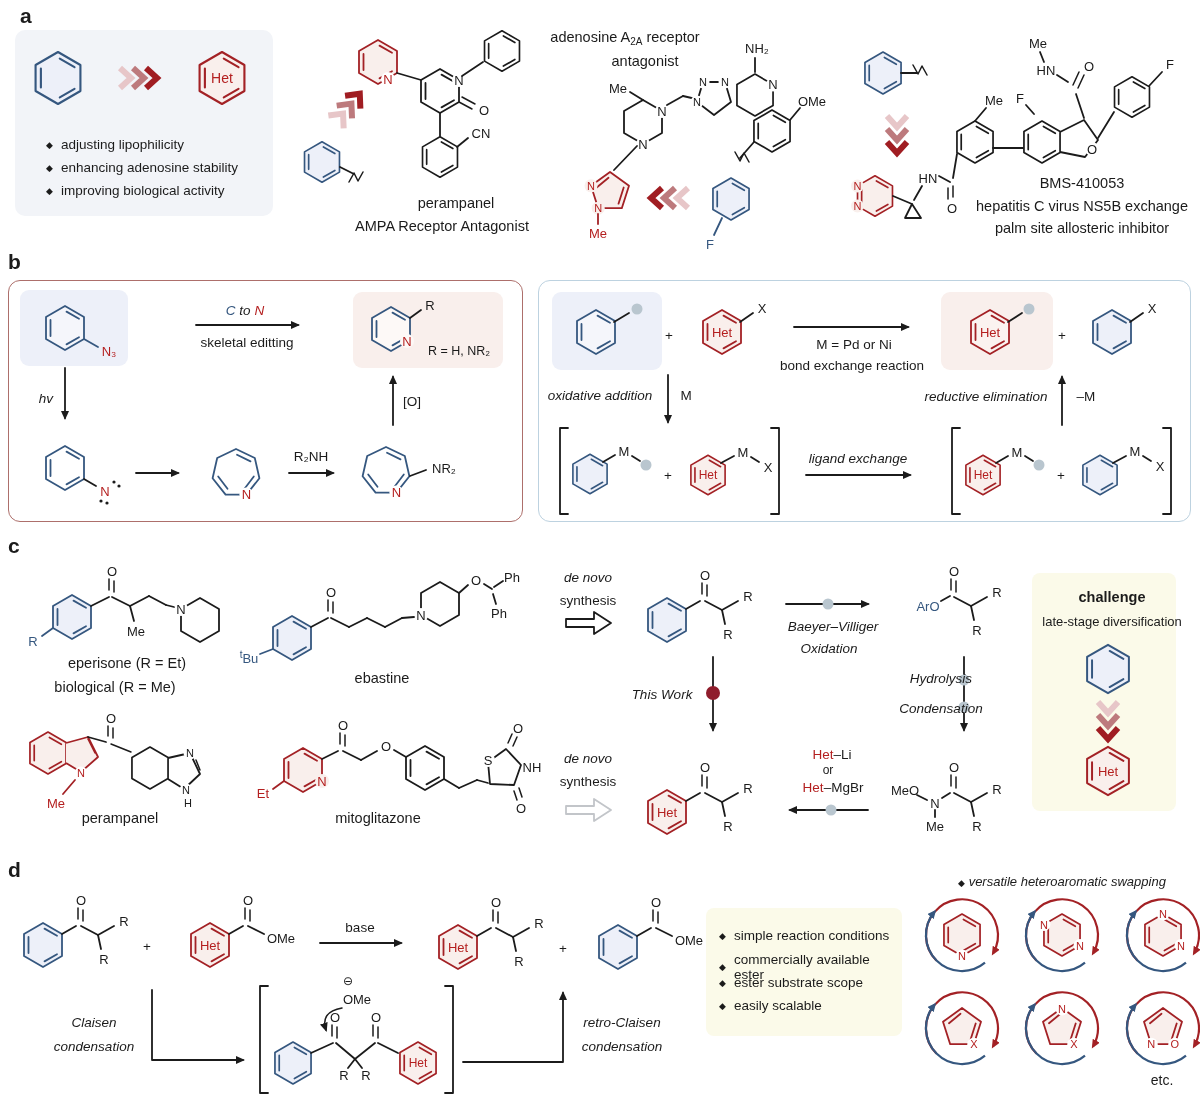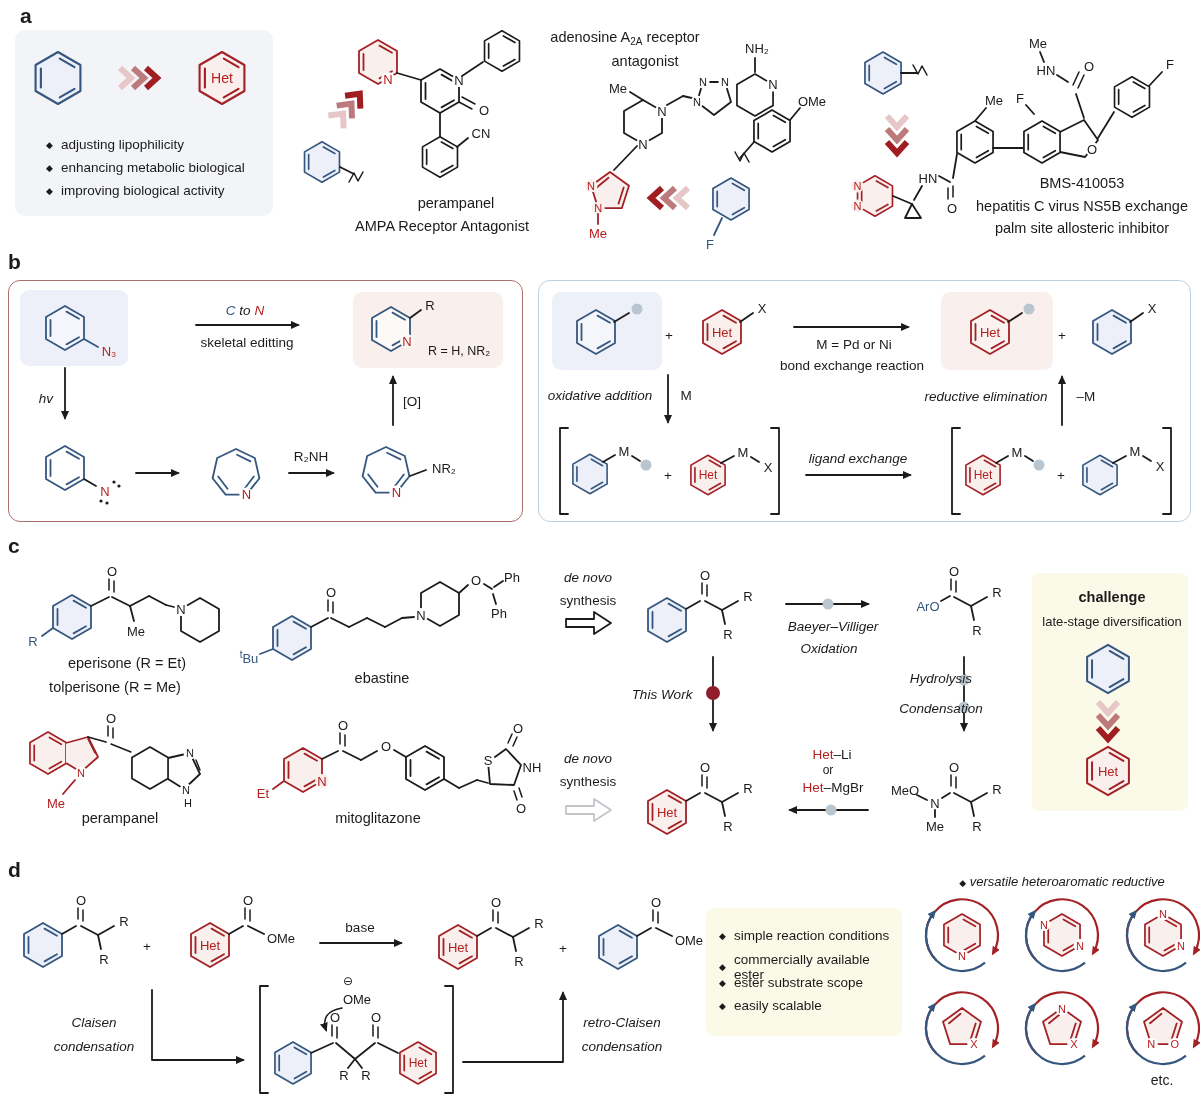--- a/index.html
+++ b/index.html
@@ -243,21 +243,21 @@
   <div class="ctr name" style="left:645px;top:61px">antagonist</div>
   <div class="ctr name" style="left:1082px;top:183px">BMS-410053</div>
   <div class="ctr name" style="left:1082px;top:206px">hepatitis C virus NS5B exchange</div>
   <div class="ctr name" style="left:1082px;top:228px">palm site allosteric inhibitor</div>
   <div class="bullet-row" style="left:46px;top:137px">
       <span class="dia">◆</span>
       <span>adjusting lipophilicity</span>
     </div>
   <div class="bullet-row" style="left:46px;top:160px">
       <span class="dia">◆</span>
-      <span>enhancing metabolic biological</span>
+      <span>enhancing adenosine stability</span>
     </div>
   <div class="bullet-row" style="left:46px;top:183px">
       <span class="dia">◆</span>
       <span>improving biological activity</span>
     </div>
 
   <div class="abs pl" style="left:8px;top:250px">b</div>
   <div class="abs box-red" style="left:8px;top:280px;width:513px;height:240px"></div>
   <div class="abs box-blue" style="left:538px;top:280px;width:651px;height:240px"></div>
 
@@ -593,26 +593,26 @@
         <text x="977" y="286" class="at">R</text>
       <line x1="868" y1="270" x2="790" y2="270" class="ln" marker-end="url(#ak)"></line>
       <circle cx="831" cy="270" r="5.5" fill="#b9c6cf"></circle>
       <text x="832" y="214" class="lbl"><tspan class="atr">Het</tspan><tspan>–Li</tspan></text>
       <text x="828" y="230" class="lbl" style="font-size:12px">or</text>
       <text x="833" y="247" class="lbl"><tspan class="atr">Het</tspan><tspan>–MgBr</tspan></text>
     </g>
   </svg>
 
   <div class="ctr name" style="left:127px;top:663px">eperisone (R = Et)</div>
-  <div class="ctr name" style="left:115px;top:687px">tolperisone (R = Me)</div>
+  <div class="ctr name" style="left:115px;top:687px">biological (R = Me)</div>
   <div class="ctr name" style="left:382px;top:678px">ebastine</div>
   <div class="ctr name" style="left:120px;top:818px">perampanel</div>
   <div class="ctr name" style="left:378px;top:818px">mitoglitazone</div>
 
-  <div class="abs box-yel" style="left:1032px;top:573px;width:156px;height:238px">
+  <div class="abs box-yel" style="left:1032px;top:573px;width:144px;height:238px">
     <div class="ctr" style="left:80px;top:24px;font-weight:bold;font-size:14.5px">challenge</div>
     <div class="ctr small" style="left:80px;top:48px">late-stage diversification</div>
     <svg style="left:0;top:0" width="160" height="238" viewBox="0 0 160 238">
       <g transform="translate(76,96)">
           <use href="#hx" class="ring bb fb" transform="scale(1.1)"></use>
           <use href="#hxd" class="ln bb" transform="scale(1.1)"></use>
         </g>
       <use href="#chev3" transform="translate(76,129) rotate(90)"></use>
       <g transform="translate(76,198)">
           <use href="#hx" class="ring rr fr" transform="scale(1.1)"></use>
@@ -780,15 +780,15 @@
       </div>
     <div class="bullet-row" style="left:13px;top:67px">
         <span class="dia">◆</span>
         <span>ester substrate scope</span>
       </div>
     <div class="bullet-row" style="left:13px;top:90px">
         <span class="dia">◆</span>
         <span>easily scalable</span>
       </div>
   </div>
-  <div class="ctr small it" style="left:1062px;top:881px"><span class="dia" style="font-style:normal">◆</span> <span>versatile heteroaromatic reductive</span></div>
+  <div class="ctr small it" style="left:1062px;top:881px"><span class="dia" style="font-style:normal">◆</span> <span>versatile heteroaromatic swapping</span></div>
 
 </div>
 
 </body></html>

